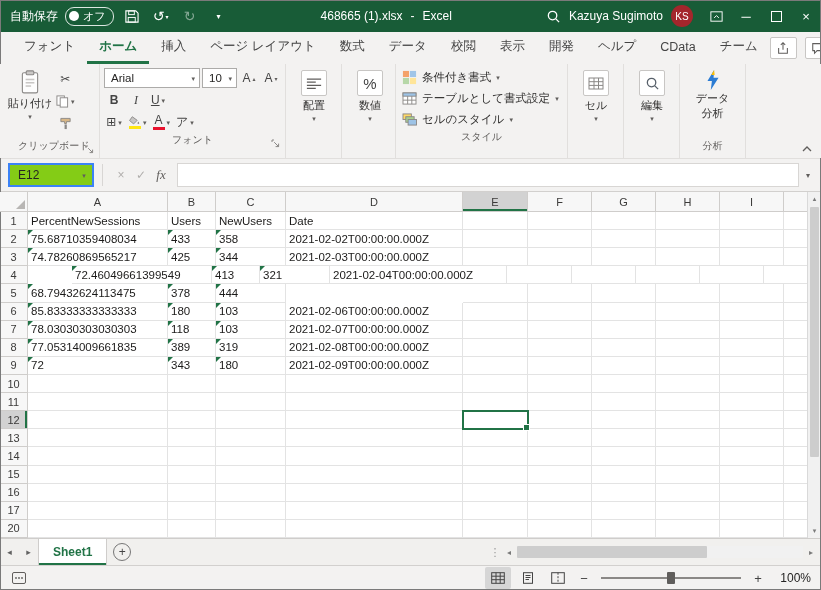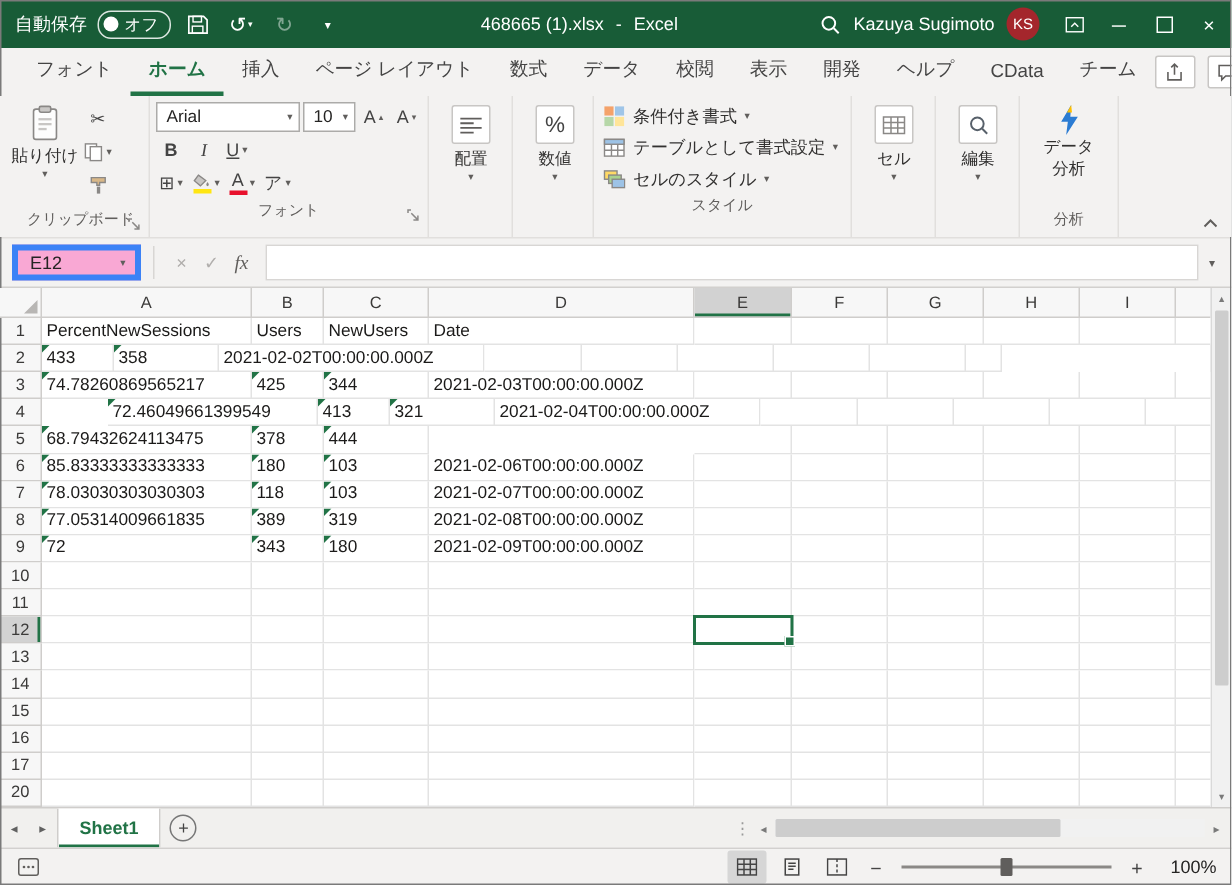--- a/index.html
+++ b/index.html
@@ -56,21 +56,21 @@
   .stackico{display:flex;flex-direction:column;align-items:center;line-height:1;}
   .cbar{width:12px;height:3px;margin-top:1px;display:block;}
   .cbar.yellow{background:var(--fill-yellow,#ffe612);}
   .cbar.red{background:var(--font-color-red,#e8112d);}
   .srow{display:flex;align-items:center;gap:5px;height:21px;font-size:11.5px;color:#323130;padding:0 2px;white-space:nowrap;}
   .bolt-label{font-size:11px;line-height:1.15;color:#323130;}
   .collapse-btn{position:absolute;right:8px;bottom:5px;}
 
   
   .fbar{flex:none;height:34px;background:var(--chrome-bg,#f3f2f1);border-top:1px solid #e1dfdd;border-bottom:1px solid #d2d0ce;display:flex;align-items:center;padding:0 4px 0 8px;box-sizing:border-box;}
-  .namebox{width:86px;height:24px;background:#f9a8d4;border:4px solid #3b82f6;display:flex;align-items:center;box-sizing:border-box;}
+  .namebox{width:86px;height:24px;background:#84cc16;border:2px solid #3b82f6;display:flex;align-items:center;box-sizing:border-box;}
   .namebox .nval{flex:1;padding-left:8px;font-size:12px;}
   .namebox .nb-dd{width:16px;text-align:center;}
   .fdiv{width:1px;height:22px;background:#d8d6d4;margin:0 8px;}
   .fbtn{width:20px;height:22px;display:flex;align-items:center;justify-content:center;font-size:12px;color:#b0aeac;}
   .fbtn.fx{color:#605e5c;font-family:"Liberation Serif","DejaVu Serif",serif;font-style:italic;font-size:13px;}
   .finput{flex:1;height:24px;background:#fff;border:1px solid #d8d6d4;margin-left:6px;box-sizing:border-box;font-size:12px;padding:3px 4px;}
   .fexpand{width:18px;text-align:center;font-size:8px;color:#605e5c;}
 
   
   .gridwrap{flex:none;height:346px;display:flex;background:#fff;overflow:hidden;}
@@ -504,20 +504,24 @@
           </div>
           <div class="cell" style="width: 65px;"></div>
           <div class="cell" style="width: 64px;"></div>
           <div class="cell" style="width: 64px;"></div>
           <div class="cell" style="width: 64px;"></div>
           <div class="cell" style="width: 64px;"></div>
           <div class="cell" style="width: 24px;"></div>
         </div>
         <div class="grow">
           <div class="gh" style="width: 28px;">2</div>
+          <div class="cell" style="width: 140px;">
+            <span class="cv">75.68710359408034</span>
+            <i class="errtri"></i>
+          </div>
           <div class="cell" style="width: 48px;">
             <span class="cv">433</span>
             <i class="errtri"></i>
           </div>
           <div class="cell" style="width: 70px;">
             <span class="cv">358</span>
             <i class="errtri"></i>
           </div>
           <div class="cell" style="width: 177px;">
             <span class="cv">2021-02-02T00:00:00.000Z</span>

